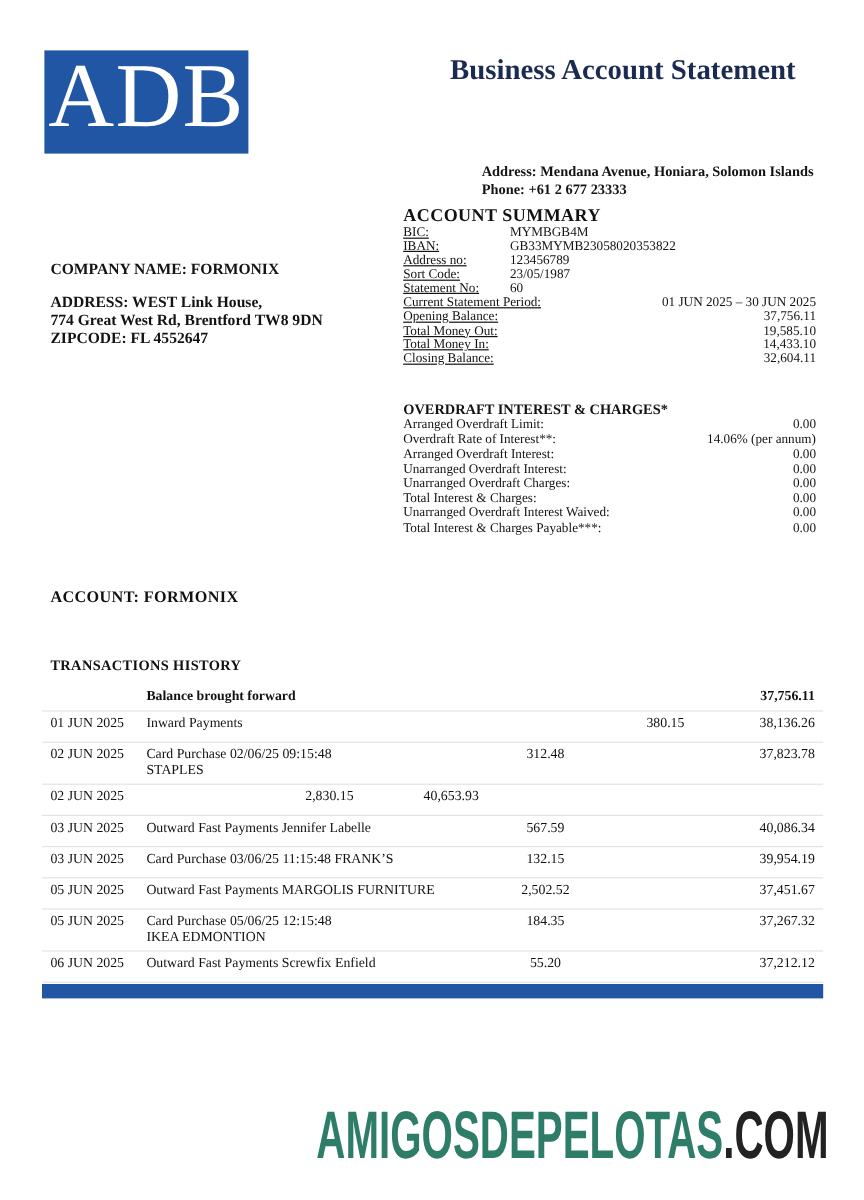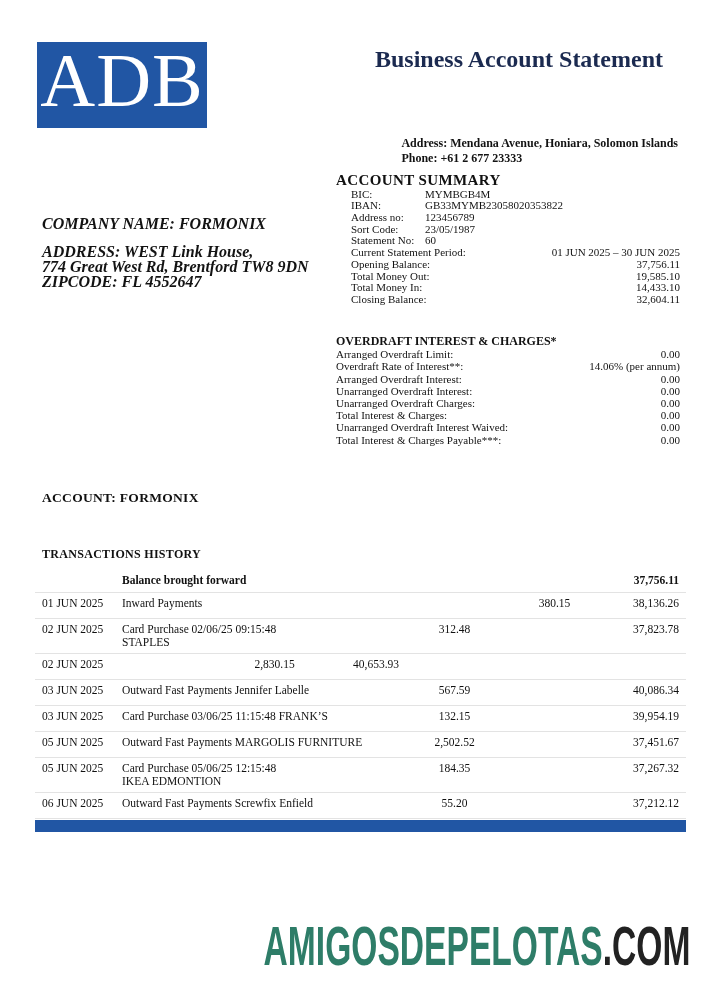--- a/index.html
+++ b/index.html
@@ -34,37 +34,36 @@
   .contact {
     position: absolute; top: 136px; right: 42px;
     text-align: left;
     font-weight: bold; font-size: 12px; line-height: 15px;
     color: #131313;
   }
 
   
   .company {
     position: absolute; left: 42px; top: 216px;
-    font-weight: bold; font-size: 16px; line-height: 15px;
+    font-weight: bold; font-size: 13px; line-height: 15px;
     color: #131313;
-    font-style: italic;
   }
   .company .gap { height: 13px; }
 
   
   .summary {
     position: absolute; left: 336px; top: 175px; width: 344px;
     font-size: 11px; line-height: 11.7px; color: #131313;
   }
   .summary h2 {
     font-size: 15px; font-weight: bold; letter-spacing: 0.4px;
     margin: 0 0 2px 0; color: #111111;
   }
   .sum-row { position: relative; height: 11.7px; }
-  .sum-row .lbl { position: absolute; left: 15px; }
+  .sum-row .lbl { position: absolute; left: 0; text-decoration: underline; }
   .sum-row .val-left { position: absolute; left: 89px; }
   .sum-row .val-right { position: absolute; right: 0; }
 
   
   .overdraft {
     position: absolute; left: 336px; top: 335px; width: 344px;
     font-size: 11px; line-height: 12.2px; color: #131313;
   }
   .overdraft h3 { font-size: 12px; font-weight: bold; margin: 0 0 1px 0; }
   .od-row { display: flex; justify-content: space-between; height: 12.2px; }

